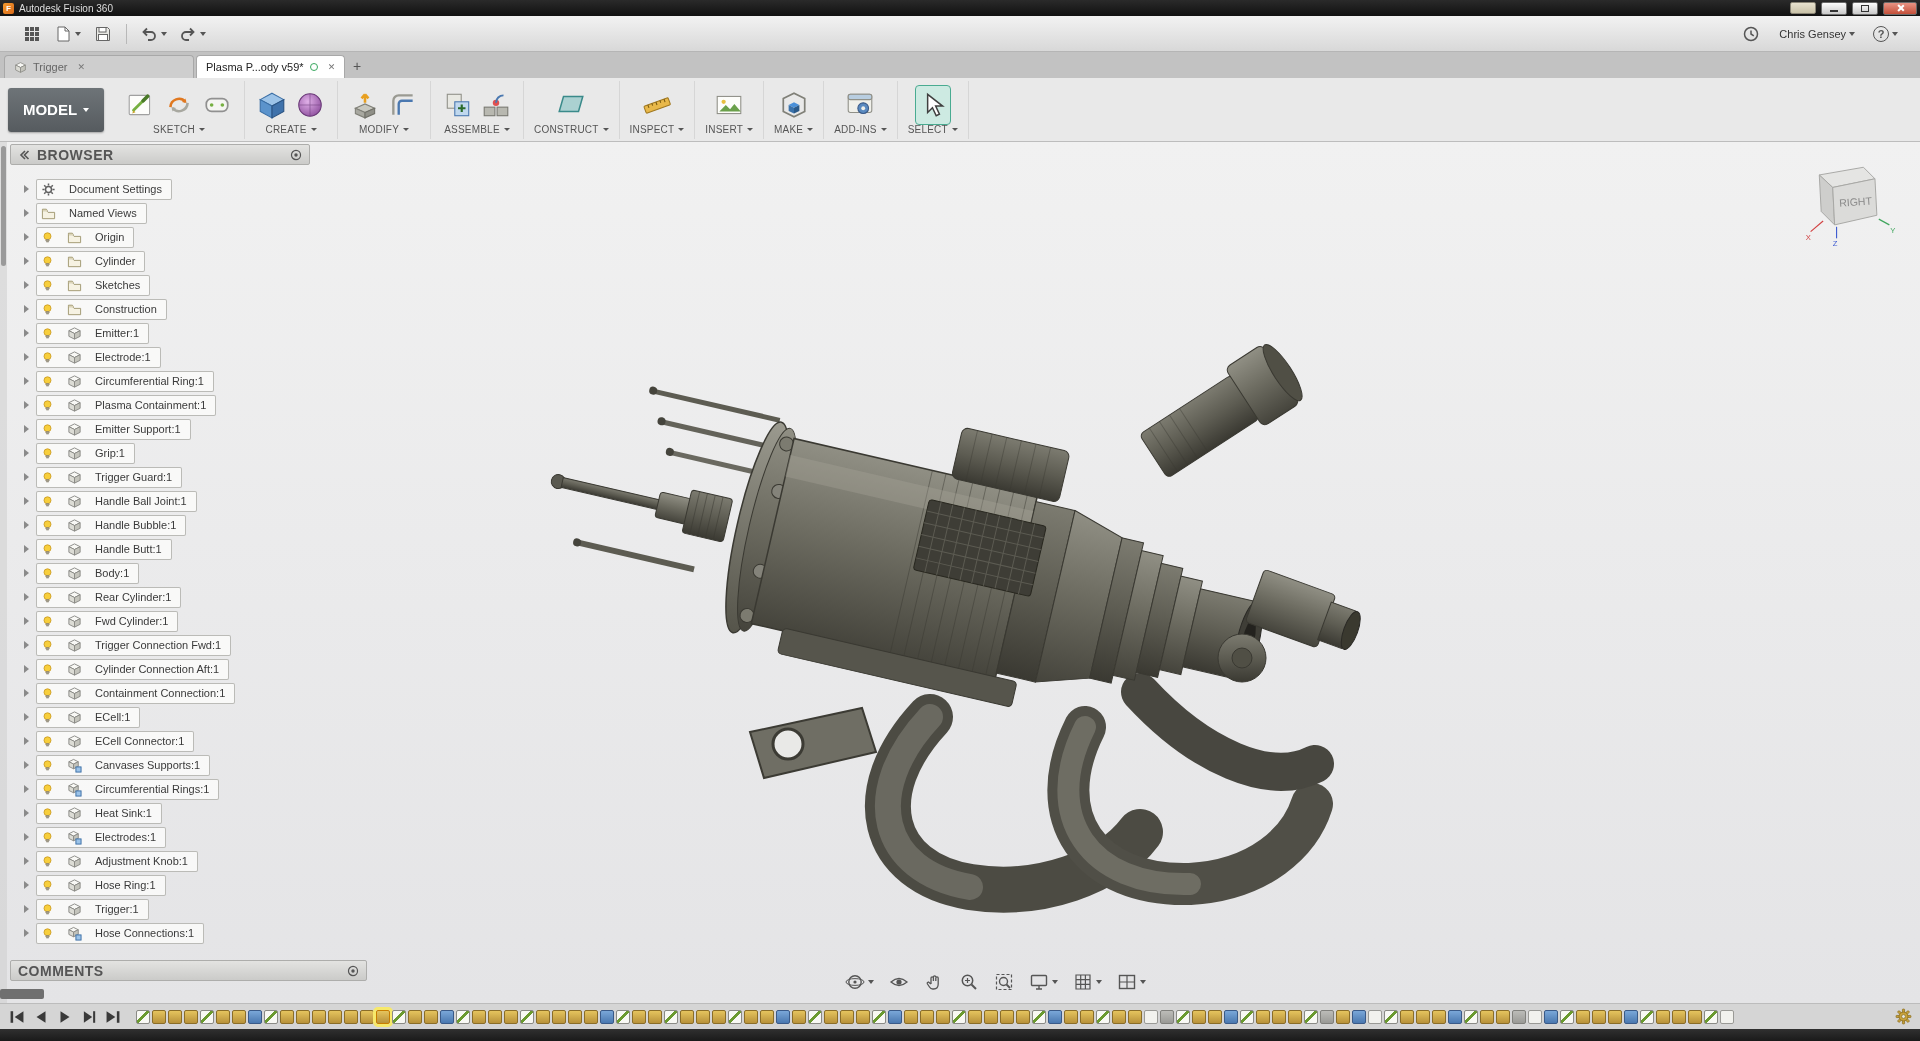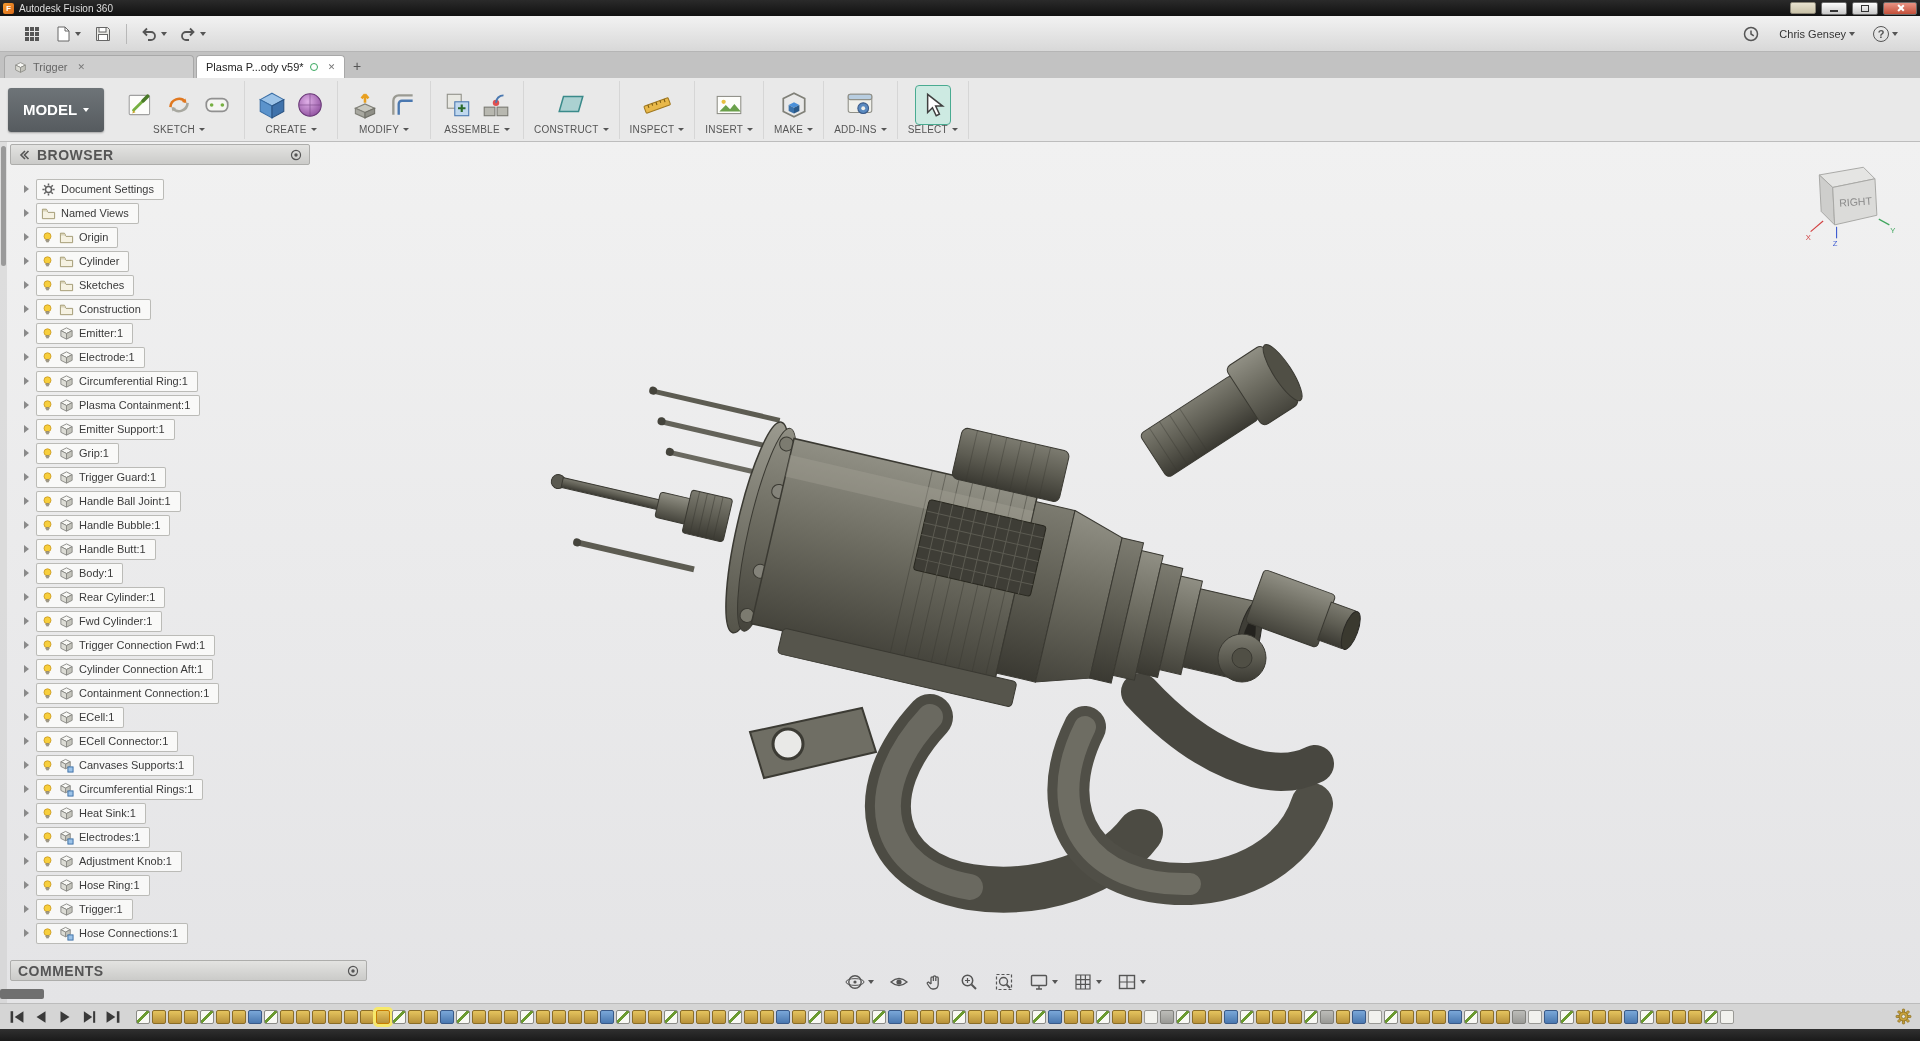--- a/index.html
+++ b/index.html
@@ -63,21 +63,21 @@
   .viewcube { position:absolute; right:22px; top:8px; width:96px; height:96px; opacity:.85; }
 
   
   .browser { position:absolute; left:10px; top:2px; width:300px; }
   .panel-hdr { height:21px; background:linear-gradient(#e3e3e1,#cbcbc9); border:1px solid #adadab; border-radius:2px; display:flex; align-items:center; gap:7px; padding:0 7px; font-size:14px; font-weight:bold; color:#555; letter-spacing:.5px; }
   .panel-hdr .icon { width:12px; height:12px; }
   .panel-hdr .right { margin-left:auto; display:flex; align-items:center; gap:4px; }
   .browser-items { margin-top:13px; }
   .brow { display:flex; align-items:center; height:22px; margin-bottom:2px; }
   .tri { width:0; height:0; border-top:4px solid transparent; border-bottom:4px solid transparent; border-left:5px solid #8a8a8a; margin:0 7px 0 14px; flex:none; }
-  .chip { display:inline-flex; align-items:center; gap:5px; background:rgba(250,250,248,.92); border:1px solid rgba(160,160,155,.7); border-radius:2px; padding:2px 9px 2px 4px; font-size:11px; color:#3a3a3a; }
+  .chip { display:inline-flex; align-items:center; gap:13px; background:rgba(250,250,248,.92); border:1px solid rgba(160,160,155,.7); border-radius:2px; padding:2px 9px 2px 4px; font-size:11px; color:#3a3a3a; }
   .chip .icon { width:15px; height:15px; }
   .chip .icon.bulb { width:13px; height:13px; }
 
   
   .comments { position:absolute; left:10px; top:818px; width:357px; }
   .comments .panel-hdr { font-weight:bold; }
 
   
   .navbar { position:absolute; left:842px; top:828px; display:flex; align-items:center; gap:9px; }
   .nav-btn { height:24px; display:flex; align-items:center; gap:3px; padding:2px 3px; border-radius:3px; }

